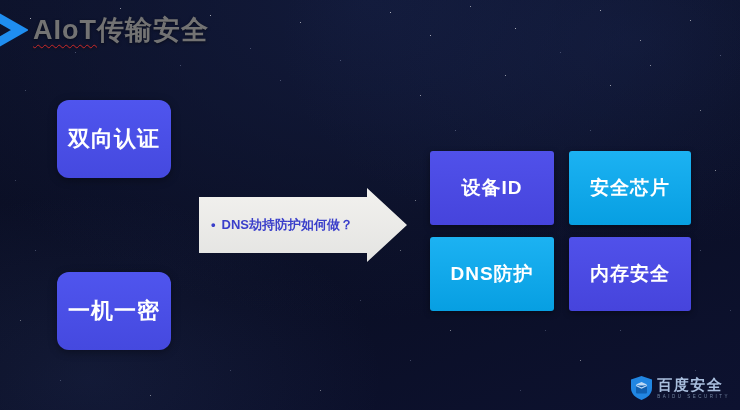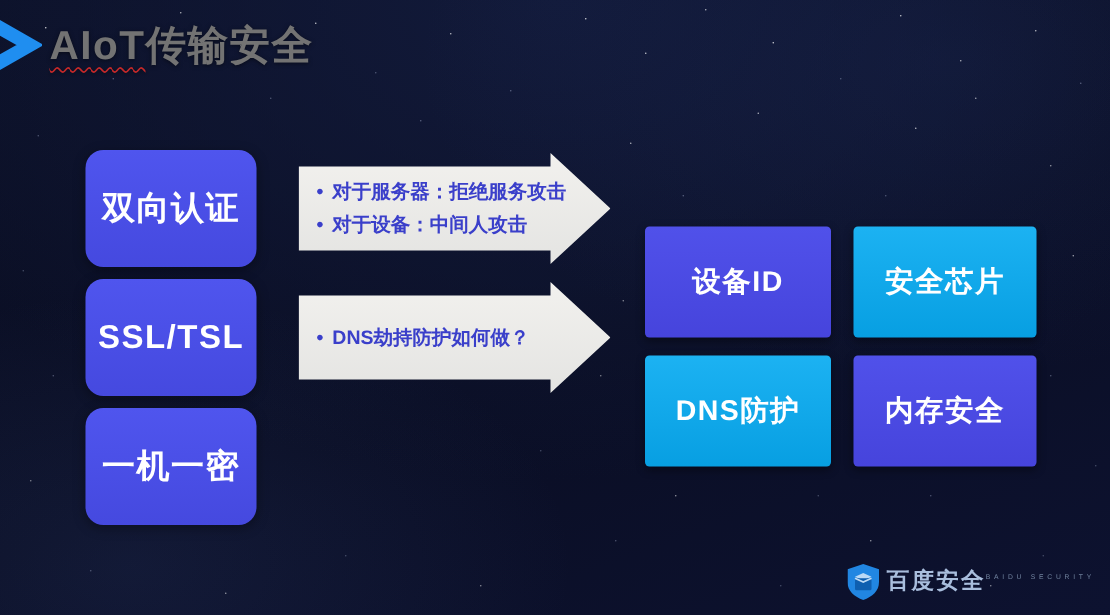--- a/index.html
+++ b/index.html
@@ -93,21 +93,21 @@
   }
   .cell.purple { background: linear-gradient(180deg, #5051ea 0%, #4644dc 100%); }
   .cell.cyan   { background: linear-gradient(180deg, #1cb2f2 0%, #079fe2 100%); }
 
   
   .logo {
     position: absolute; right: 10px; bottom: 10px;
     display: flex; align-items: center; gap: 5px;
   }
   .logo-shield { width: 21px; height: 24px; }
-  .logo-text-col { display: flex; flex-direction: row; }
+  .logo-text-col { display: flex; flex-direction: column; }
   .logo-text {
     font-size: 15px; font-weight: bold; color: #a9bedd; letter-spacing: 1.5px;
     line-height: 1.05;
   }
   .logo-sub {
     font-size: 4.5px; color: #71839f; letter-spacing: 2.5px; margin-top: 2px;
   }
 </style>
 </head>
 <body>
@@ -117,28 +117,23 @@
 
 <div class="title-wrap">
   <svg class="title-chevron" width="38" height="42" viewBox="0 0 38 42">
     <path d="M2 5 L30 21 L2 37" fill="none" stroke="#1f8ef0" stroke-width="9" stroke-linejoin="miter"></path>
   </svg>
   <div class="page-title"><span class="latin">AIoT</span><span>传输安全</span></div>
 </div>
 
 <div class="row r0">
   <div class="keybox">双向认证</div>
-  <div class="arrow">
-    <div class="bullet">对于服务器：拒绝服务攻击</div>
-    <div class="bullet">对于设备：中间人攻击</div>
-  </div>
 </div>
 
 <div class="row r1">
-  <div class="keybox">SSL/TSL</div>
   <div class="arrow">
     <div class="bullet">DNS劫持防护如何做？</div>
   </div>
 </div>
 
 <div class="row r2">
   <div class="keybox">一机一密</div>
 </div>
 
 <div class="grid">

